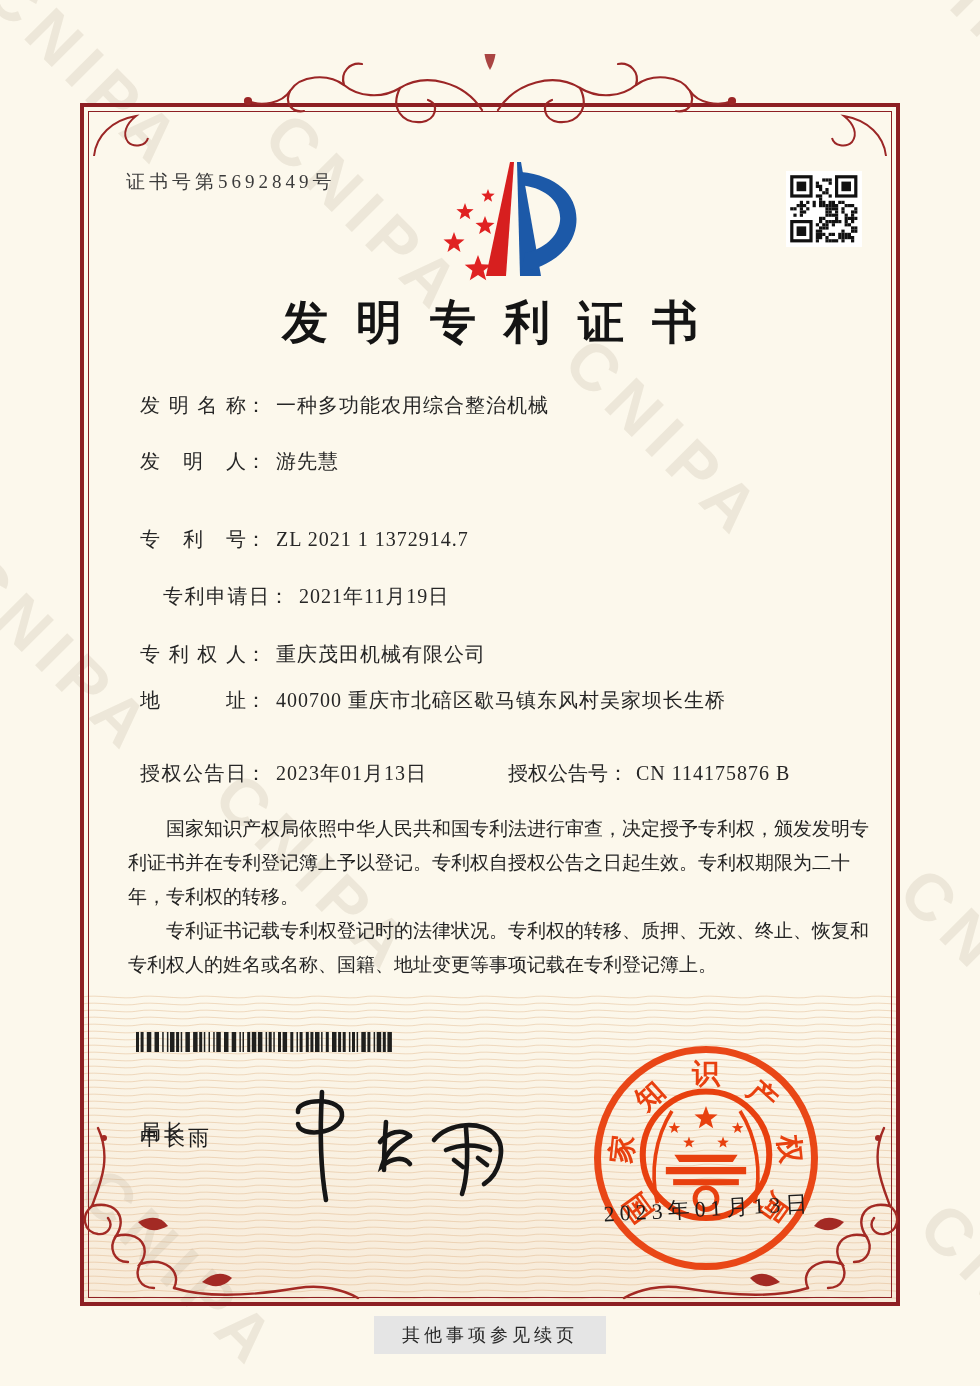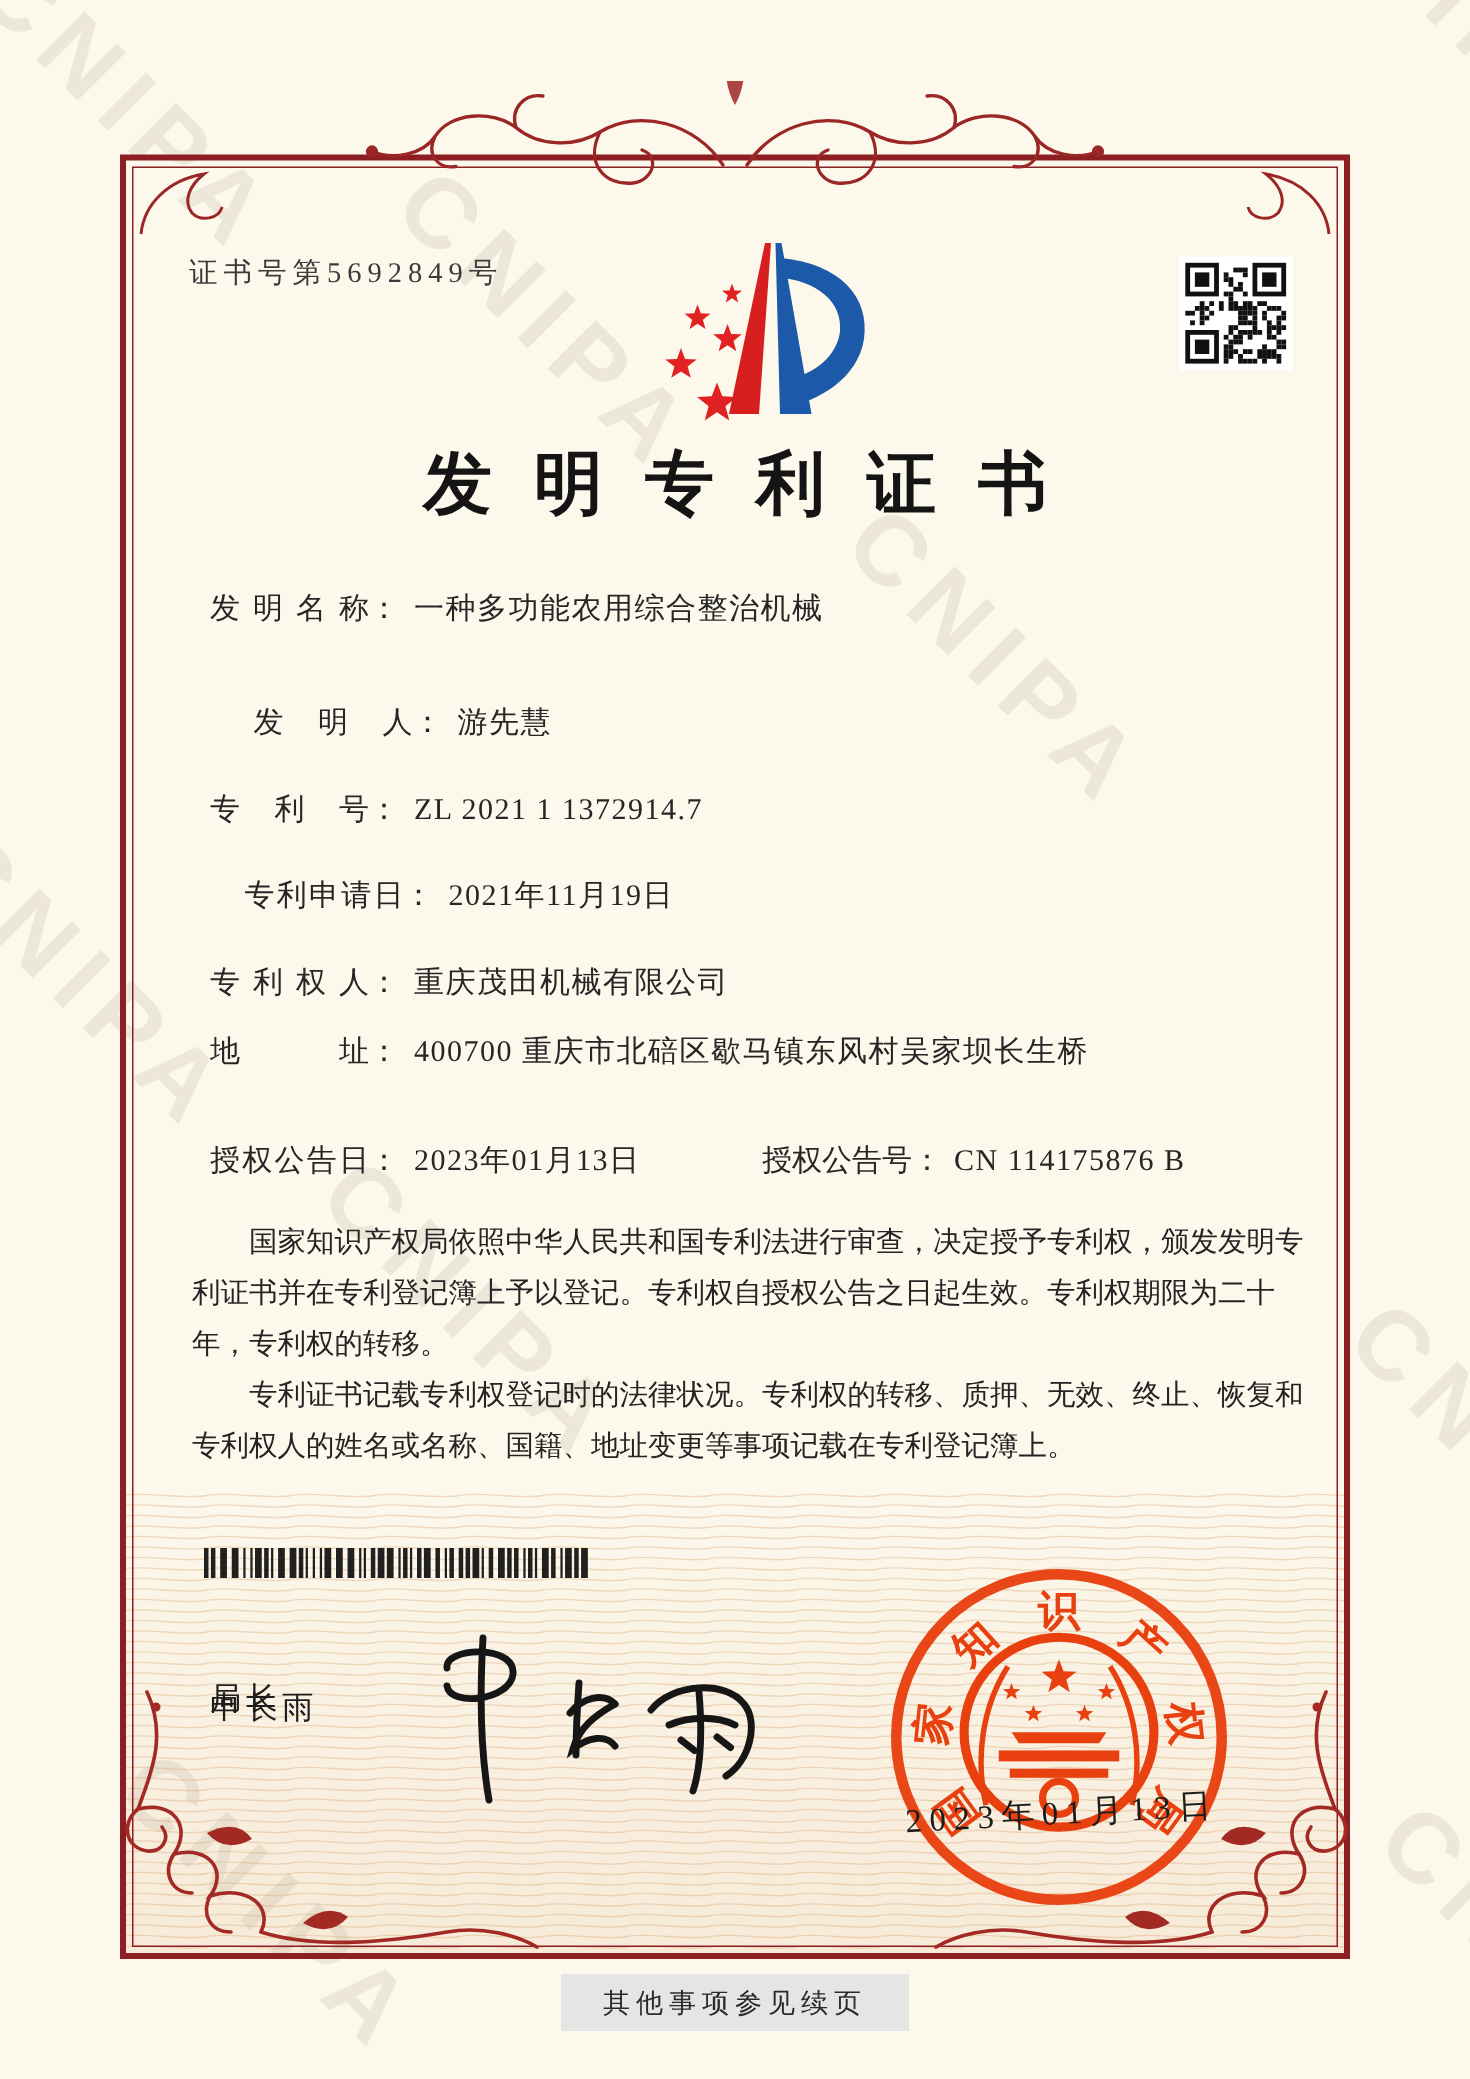--- a/index.html
+++ b/index.html
@@ -337,21 +337,21 @@
       <rect x="49.00000000000001" y="68.2" width="3.2" height="3.2" fill="#111"></rect>
       <rect x="55.400000000000006" y="68.2" width="3.2" height="3.2" fill="#111"></rect>
       <rect x="65" y="68.2" width="3.2" height="3.2" fill="#111"></rect>
     </svg>
 
   <h1 class="title">发明专利证书</h1>
 
   <div class="row" style="top:392px;">
     <span class="lbl">发明名称</span><span class="colon">：</span><span class="val">一种多功能农用综合整治机械</span>
   </div>
-  <div class="row" style="top:468px;margin-left:29px;">
+  <div class="row" style="top:448px;">
     <span class="lbl">发明人</span><span class="colon">：</span><span class="val">游先慧</span>
   </div>
   <div class="row" style="top:526px;">
     <span class="lbl">专利号</span><span class="colon">：</span><span class="val">ZL 2021 1 1372914.7</span>
   </div>
   <div class="row" style="top:583px;margin-left:23px;">
     <span class="lbl">专利申请日</span><span class="colon">：</span><span class="val">2021年11月19日</span>
   </div>
   <div class="row" style="top:641px;">
     <span class="lbl">专利权人</span><span class="colon">：</span><span class="val">重庆茂田机械有限公司</span>

